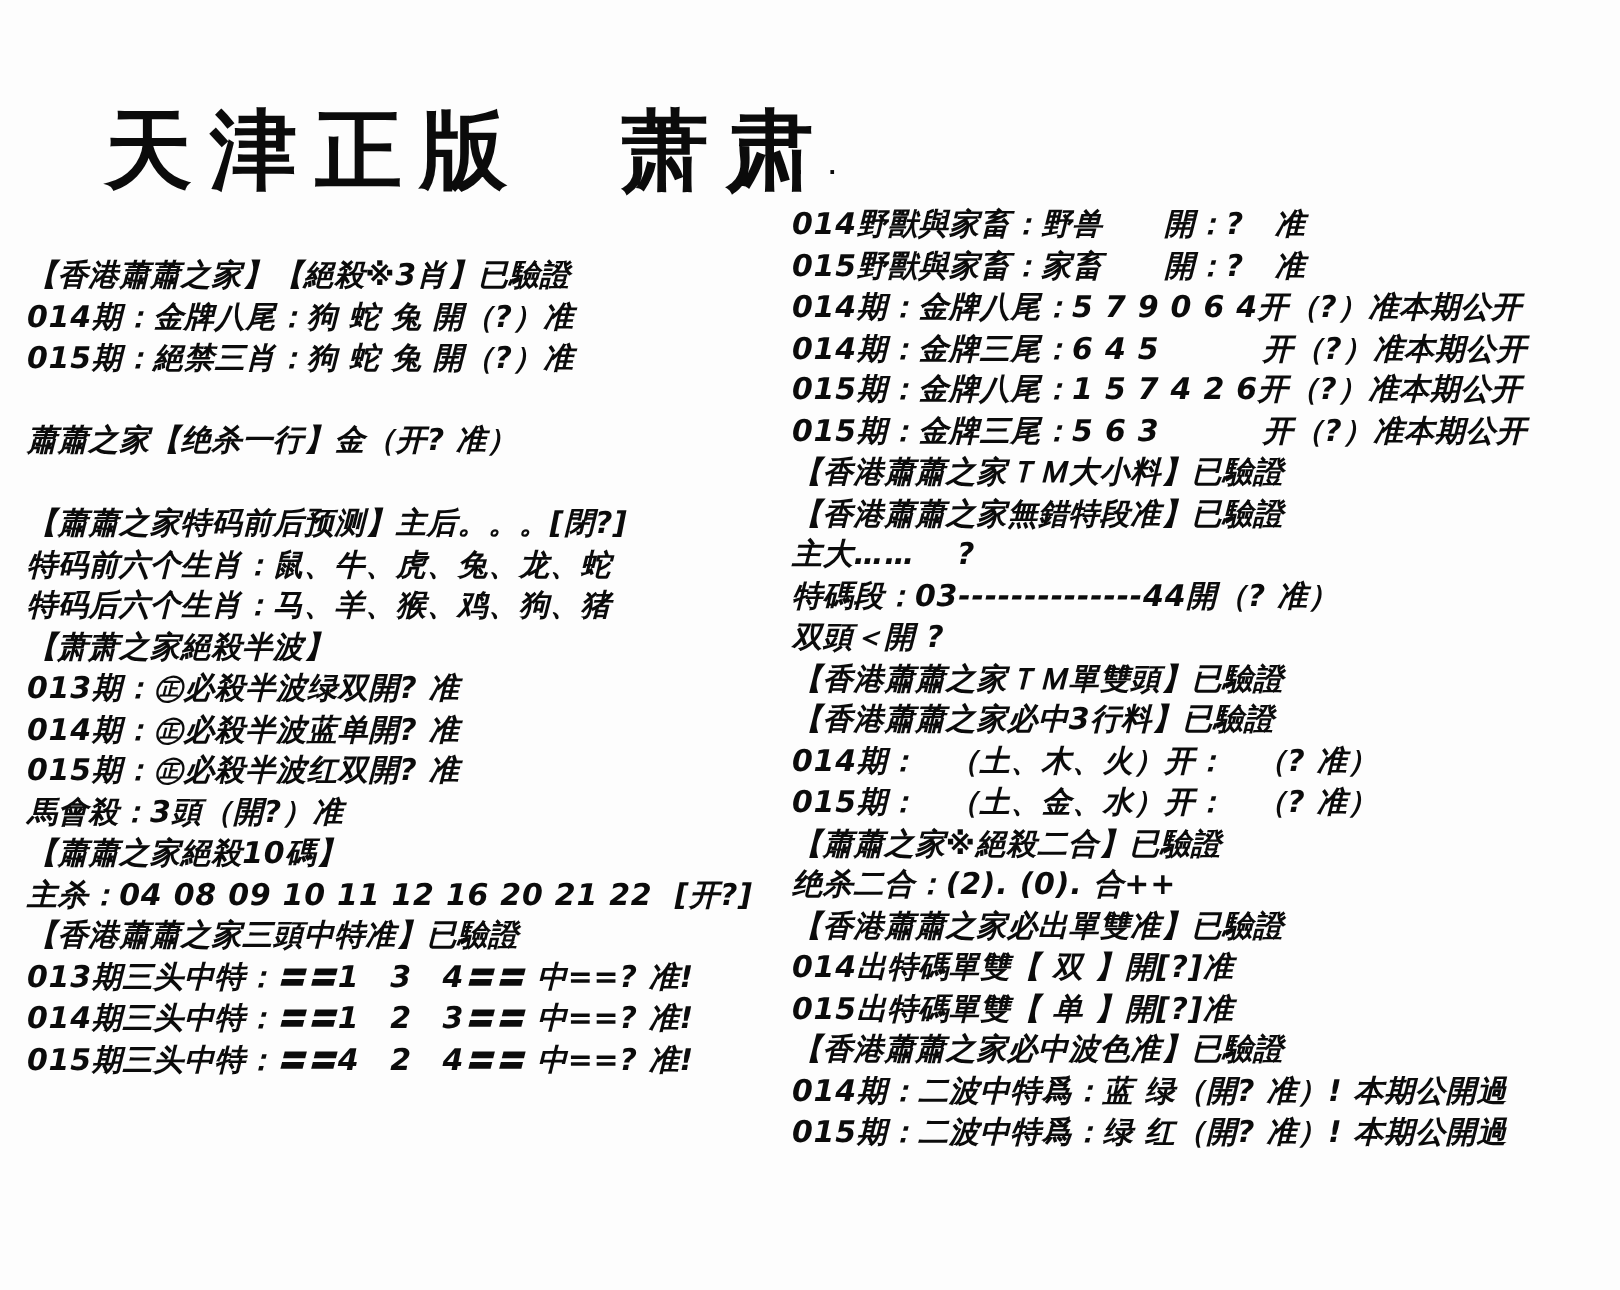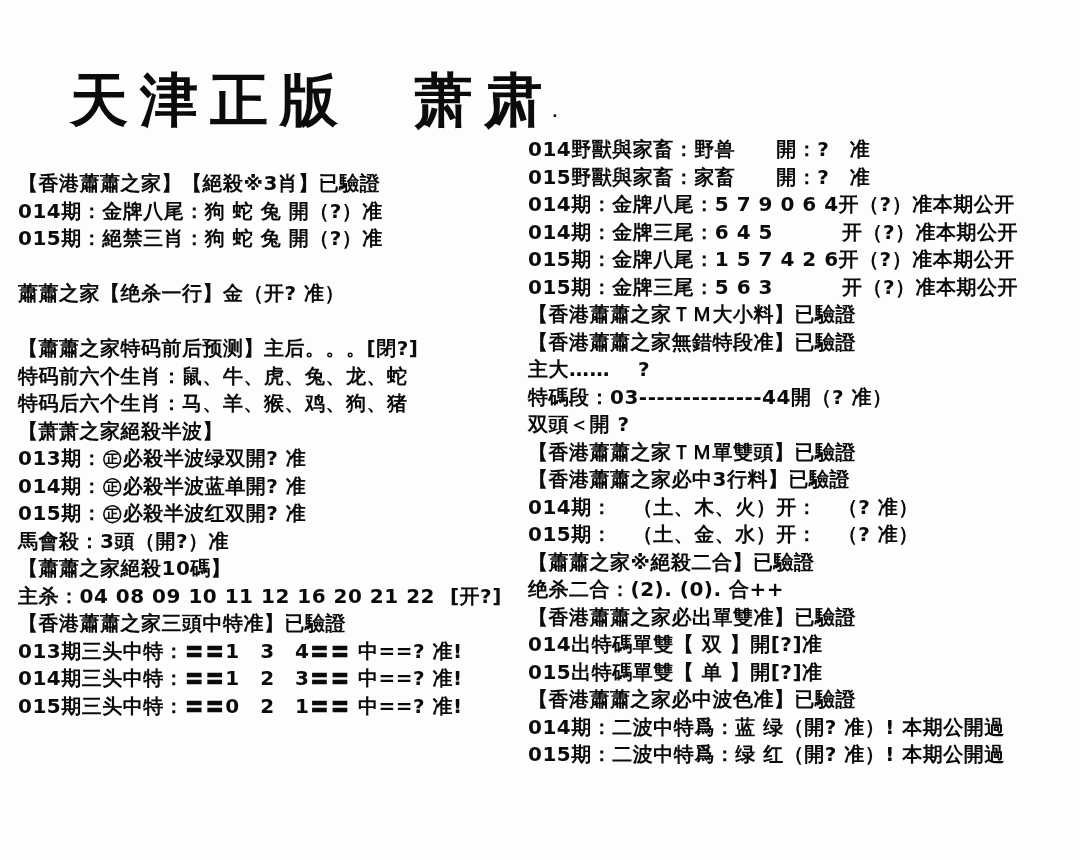--- a/index.html
+++ b/index.html
@@ -27,20 +27,21 @@
   }
   .col-left{left:18px;top:170px;width:500px;}
   .col-right{left:528px;top:136px;width:548px;}
   .line{
     font-size:20px;
     font-weight:700;
     line-height:27.5px;
     height:27.5px;
     white-space:pre;
     letter-spacing:0.5px;
+    font-style:italic;
   }
   .line.blank{height:27.5px;}
 </style>
 </head>
 <body>
 
 <div class="page">
   <div class="title">天津正版  萧肃</div>
 
   <div class="scan-dots">. .</div>
@@ -58,21 +59,21 @@
       <div class="line">【萧萧之家絕殺半波】</div>
       <div class="line">013期：㊣必殺半波绿双開? 准</div>
       <div class="line">014期：㊣必殺半波蓝单開? 准</div>
       <div class="line">015期：㊣必殺半波红双開? 准</div>
       <div class="line">馬會殺：3頭（開?）准</div>
       <div class="line">【蕭蕭之家絕殺10碼】</div>
       <div class="line">主杀：04 08 09 10 11 12 16 20 21 22  [开?]</div>
       <div class="line">【香港蕭蕭之家三頭中特准】已驗證</div>
       <div class="line">013期三头中特：〓〓1　3　4〓〓 中==? 准!</div>
       <div class="line">014期三头中特：〓〓1　2　3〓〓 中==? 准!</div>
-      <div class="line">015期三头中特：〓〓0　2　1〓〓 中==? 准!</div>
+      <div class="line">015期三头中特：〓〓4　2　4〓〓 中==? 准!</div>
     </div>
 
   <div class="col col-right">
       <div class="line">014野獸與家畜：野兽　　開：?　准</div>
       <div class="line">015野獸與家畜：家畜　　開：?　准</div>
       <div class="line">014期：金牌八尾：5 7 9 0 6 4开（?）准本期公开</div>
       <div class="line">014期：金牌三尾：6 4 5　　　 开（?）准本期公开</div>
       <div class="line">015期：金牌八尾：1 5 7 4 2 6开（?）准本期公开</div>
       <div class="line">015期：金牌三尾：5 6 3　　　 开（?）准本期公开</div>
       <div class="line">【香港蕭蕭之家ＴＭ大小料】已驗證</div>

